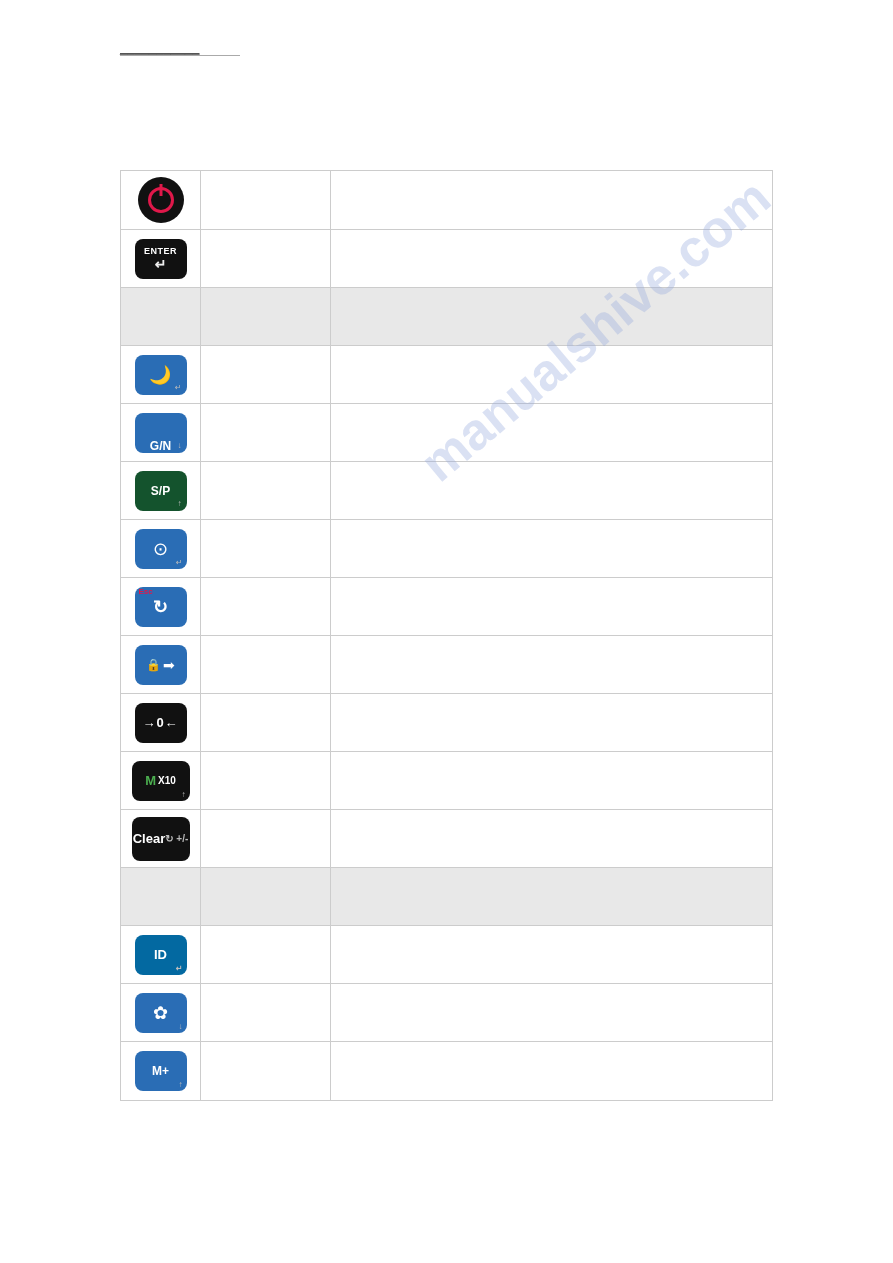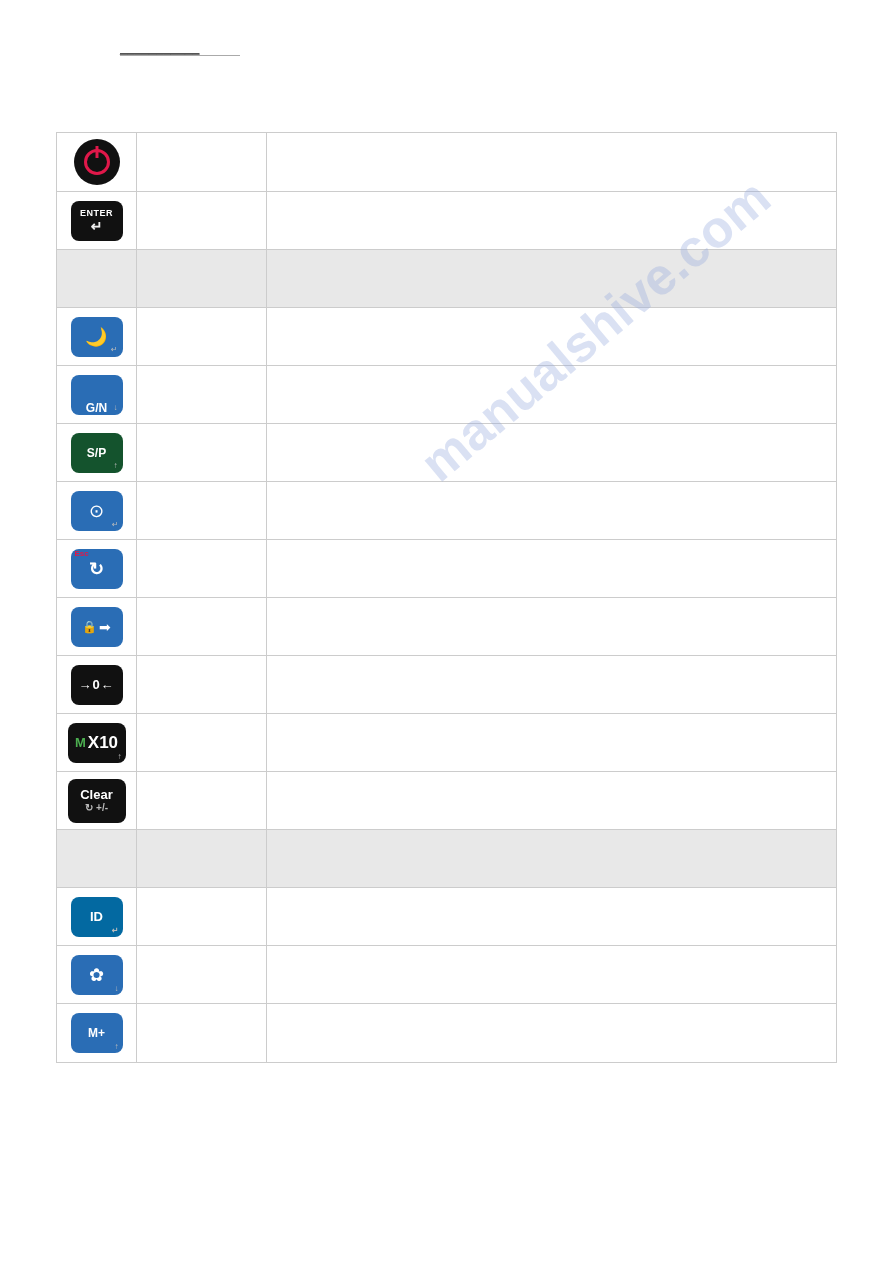--- a/index.html
+++ b/index.html
@@ -26,30 +26,30 @@
       z-index: 100;
     }
 
     .page-content {
       padding: 40px 0 40px 0;
     }
 
     .top-link {
       display: block;
       margin-left: 120px;
-      margin-bottom: 76px;
+      margin-bottom: 114px;
       color: #555;
       font-size: 13px;
       text-decoration: underline;
       width: 120px;
       border-bottom: 1px solid #aaa;
     }
 
     .table-container {
-      margin: 0 56px;
+      margin: 0 120px;
       border: 1px solid #ccc;
     }
 
     .table-row {
       display: flex;
       border-bottom: 1px solid #ccc;
       min-height: 58px;
       align-items: stretch;
     }
 
@@ -254,21 +254,20 @@
       background: #111;
       border-radius: 8px;
       width: 58px;
       height: 44px;
       display: flex;
       align-items: center;
       justify-content: center;
       color: white;
       font-size: 11px;
       font-weight: bold;
-      flex-direction: column;
       line-height: 1.2;
     }
 
     .clear-btn-top {
       font-size: 13px;
       font-weight: bold;
       color: white;
     }
 
     .clear-btn-bottom {
@@ -447,21 +446,21 @@
         </div>
       </div>
       <div class="col-name"></div>
       <div class="col-desc"></div>
     </div>
 
     <div class="table-row">
       <div class="col-icon">
         <div class="mx10-btn" style="position:relative;">
           <span class="mx10-m">M</span>
-          <span style="font-size:17px;font-weight:bold;">X10</span>
+          <span style="font-size:10px;font-weight:bold;">X10</span>
           <span class="small-arrow" style="bottom:2px;right:4px;color:#bbb;font-size:8px;">↑</span>
         </div>
       </div>
       <div class="col-name"></div>
       <div class="col-desc"></div>
     </div>
 
     <div class="table-row">
       <div class="col-icon">
         <div class="clear-btn">

